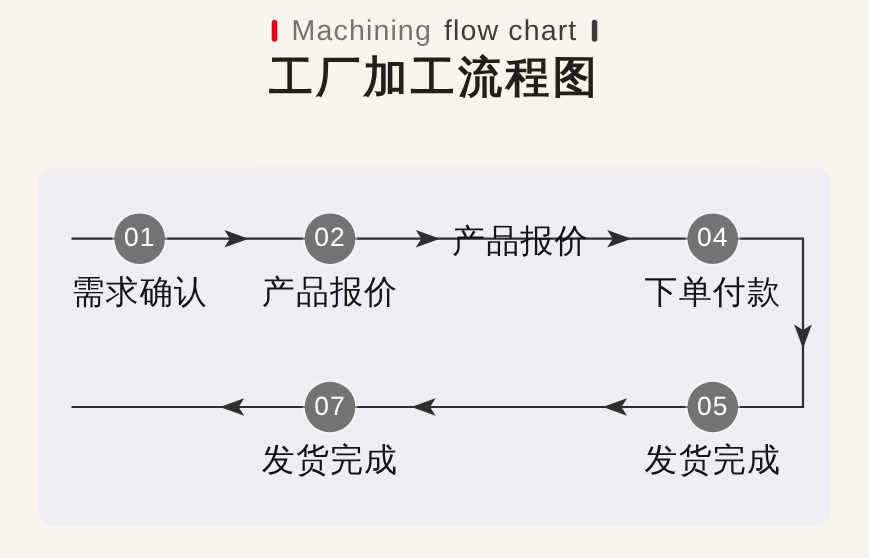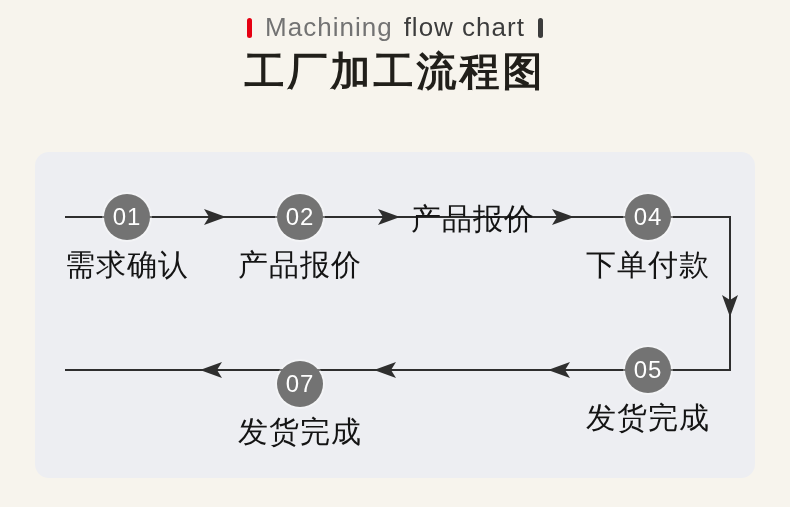--- a/index.html
+++ b/index.html
@@ -93,18 +93,18 @@
   </div>
   <div class="step" style="left:613px;top:42px">
     <div class="circle">04</div>
     <div class="step-label">下单付款</div>
   </div>
 
   <div class="step" style="left:613px;top:195px">
     <div class="circle">05</div>
     <div class="step-label">发货完成</div>
   </div>
-  <div class="step" style="left:265px;top:209px">
+  <div class="step" style="left:265px;top:195px">
     <div class="circle">07</div>
     <div class="step-label">发货完成</div>
   </div>
 
 </div>
 
 </body></html>

